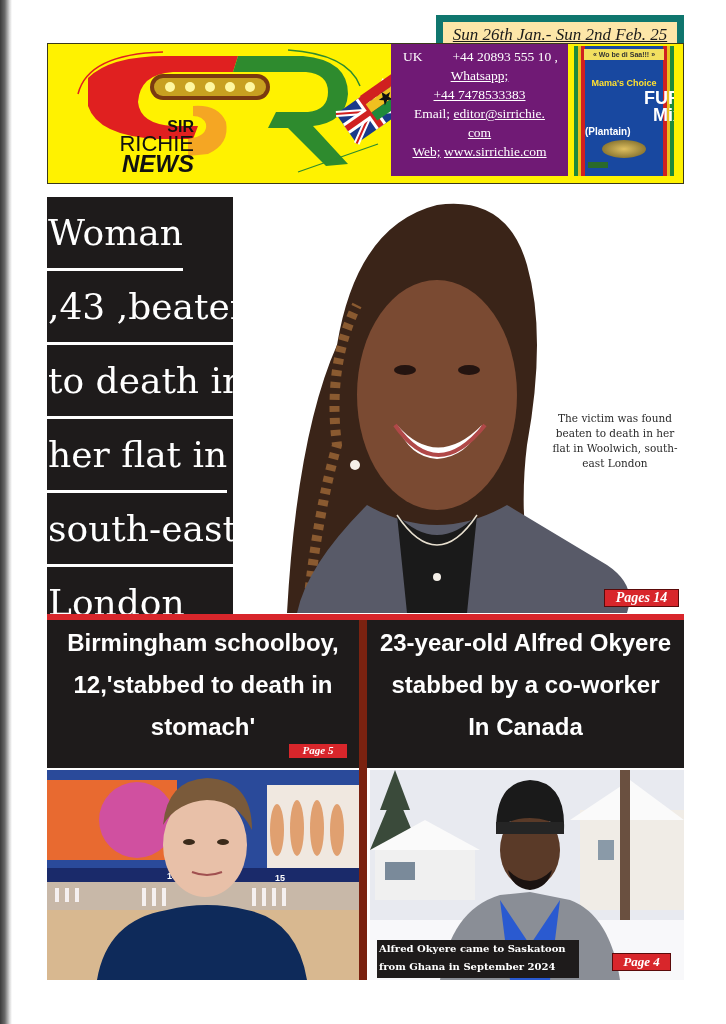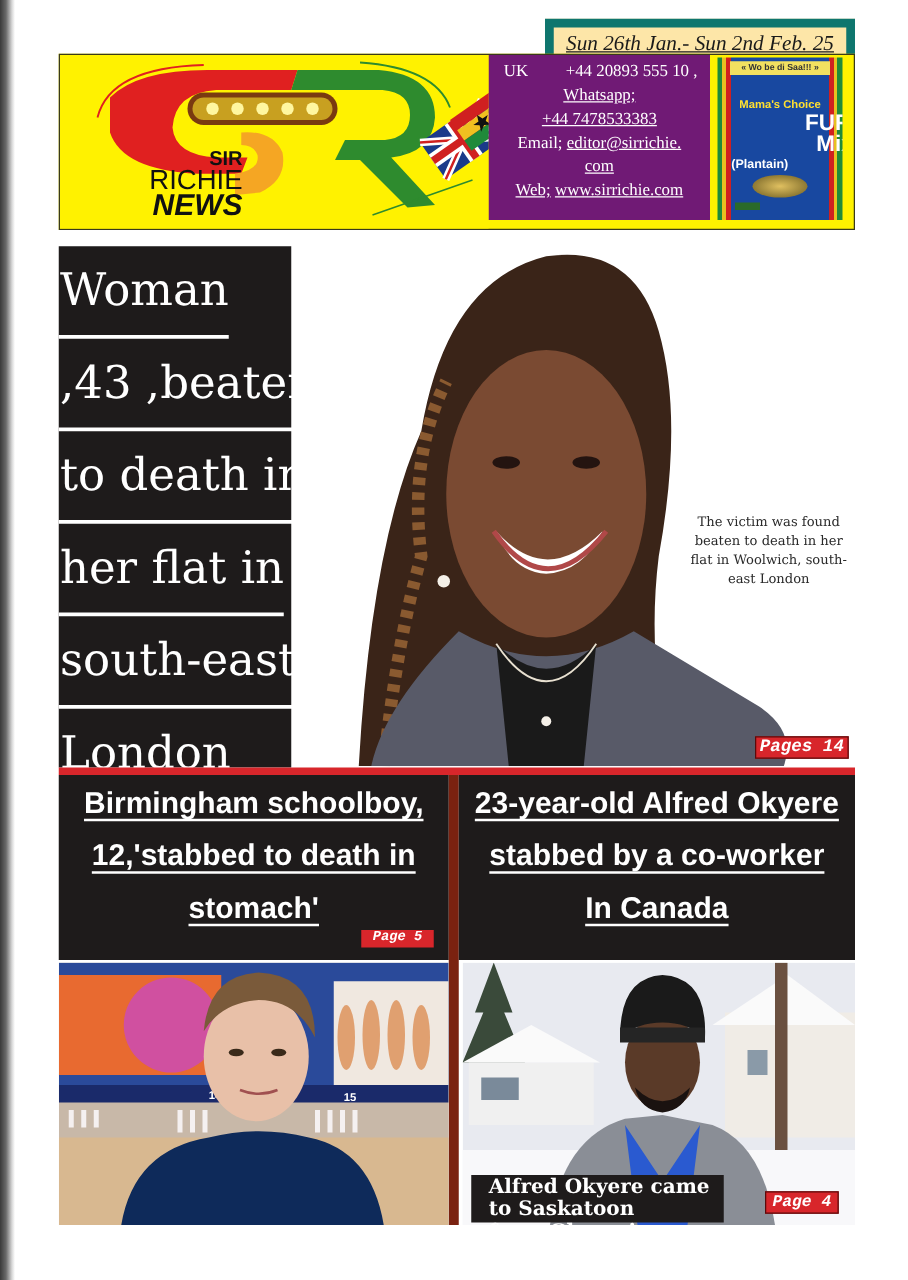--- a/index.html
+++ b/index.html
@@ -18,28 +18,28 @@
   .fufu .big{position:absolute;left:11px;top:44px;width:78px;color:#fff;font-family:"Liberation Sans",sans-serif;font-weight:bold;font-size:18px;text-align:center;line-height:17px;margin-left:44px;}
   .fufu .sub{position:absolute;left:11px;top:80px;width:78px;color:#fff;font-family:"Liberation Sans",sans-serif;font-weight:bold;font-size:10px;text-align:left;}
   .fufu .bowl{position:absolute;left:28px;top:94px;width:44px;height:18px;border-radius:50%;background:radial-gradient(#e0c060,#6a5a20);}
   .fufu .enr{position:absolute;left:14px;top:116px;width:20px;height:6px;background:#2a6a2a;}
 
   .lead-headline{position:absolute;left:47px;top:197px;width:186px;height:417px;background:#1e1b1b;}
   .lead-headline .line{display:block;color:#fff;font-family:"DejaVu Serif",serif;font-size:36px;line-height:71px;white-space:nowrap;padding-left:1px;border-bottom:3px solid #fff;width:fit-content;}
   .lead-headline .line:nth-child(1){border-bottom-width:3px;}
   .lead-photo{position:absolute;left:277px;top:185px;width:407px;height:428px;background:#ffffff;overflow:hidden;}
   .caption-lead{position:absolute;left:552px;top:411px;width:126px;font-family:"DejaVu Serif",serif;font-size:10.5px;color:#2a2a2a;text-align:center;line-height:15px;}
-  .page-tag{position:absolute;background:#d8262b;color:#fff;font-family:Liberation Mono, monospace;font-style:italic;font-weight:bold;border:1px solid #5a0a0a;box-sizing:border-box;text-align:center;}
+  .page-tag{position:absolute;background:#d8262b;color:#fff;font-family:Liberation Serif, serif;font-style:italic;font-weight:bold;border:1px solid #5a0a0a;box-sizing:border-box;text-align:center;}
   .red-bar{position:absolute;left:47px;top:614px;width:637px;height:6px;background:#d8262b;}
   .sub-headline{position:absolute;background:#1e1b1b;}
   .sub-headline .hl{color:#fff;font-family:"Liberation Sans",sans-serif;font-weight:bold;font-stretch:condensed;text-align:center;font-size:24px;line-height:42px;}
-  .sub-headline .hl span{text-decoration:underline;text-underline-offset:5px;}
+  .sub-headline .hl span{text-underline-offset:5px;}
   .divider{position:absolute;left:359px;top:620px;width:8px;height:360px;background:#7a2210;}
   .photo-box{position:absolute;overflow:hidden;}
-  .caption-alfred{position:absolute;left:377px;top:940px;width:202px;height:38px;background:#1e1b1b;color:#fff;font-family:"DejaVu Serif",serif;font-weight:bold;font-size:16px;line-height:18px;padding-left:14px;box-sizing:border-box;}
+  .caption-alfred{position:absolute;left:377px;top:940px;width:202px;height:38px;background:#1e1b1b;color:#fff;font-family:"DejaVu Serif",serif;font-weight:bold;font-size:10px;line-height:18px;padding-left:2px;box-sizing:border-box;}
 </style>
 </head>
 <body>
 
 <div class="spine"></div>
 
 <div class="date-box">
   <span>Sun 26th Jan.- Sun 2nd Feb. 25</span>
 </div>
 

